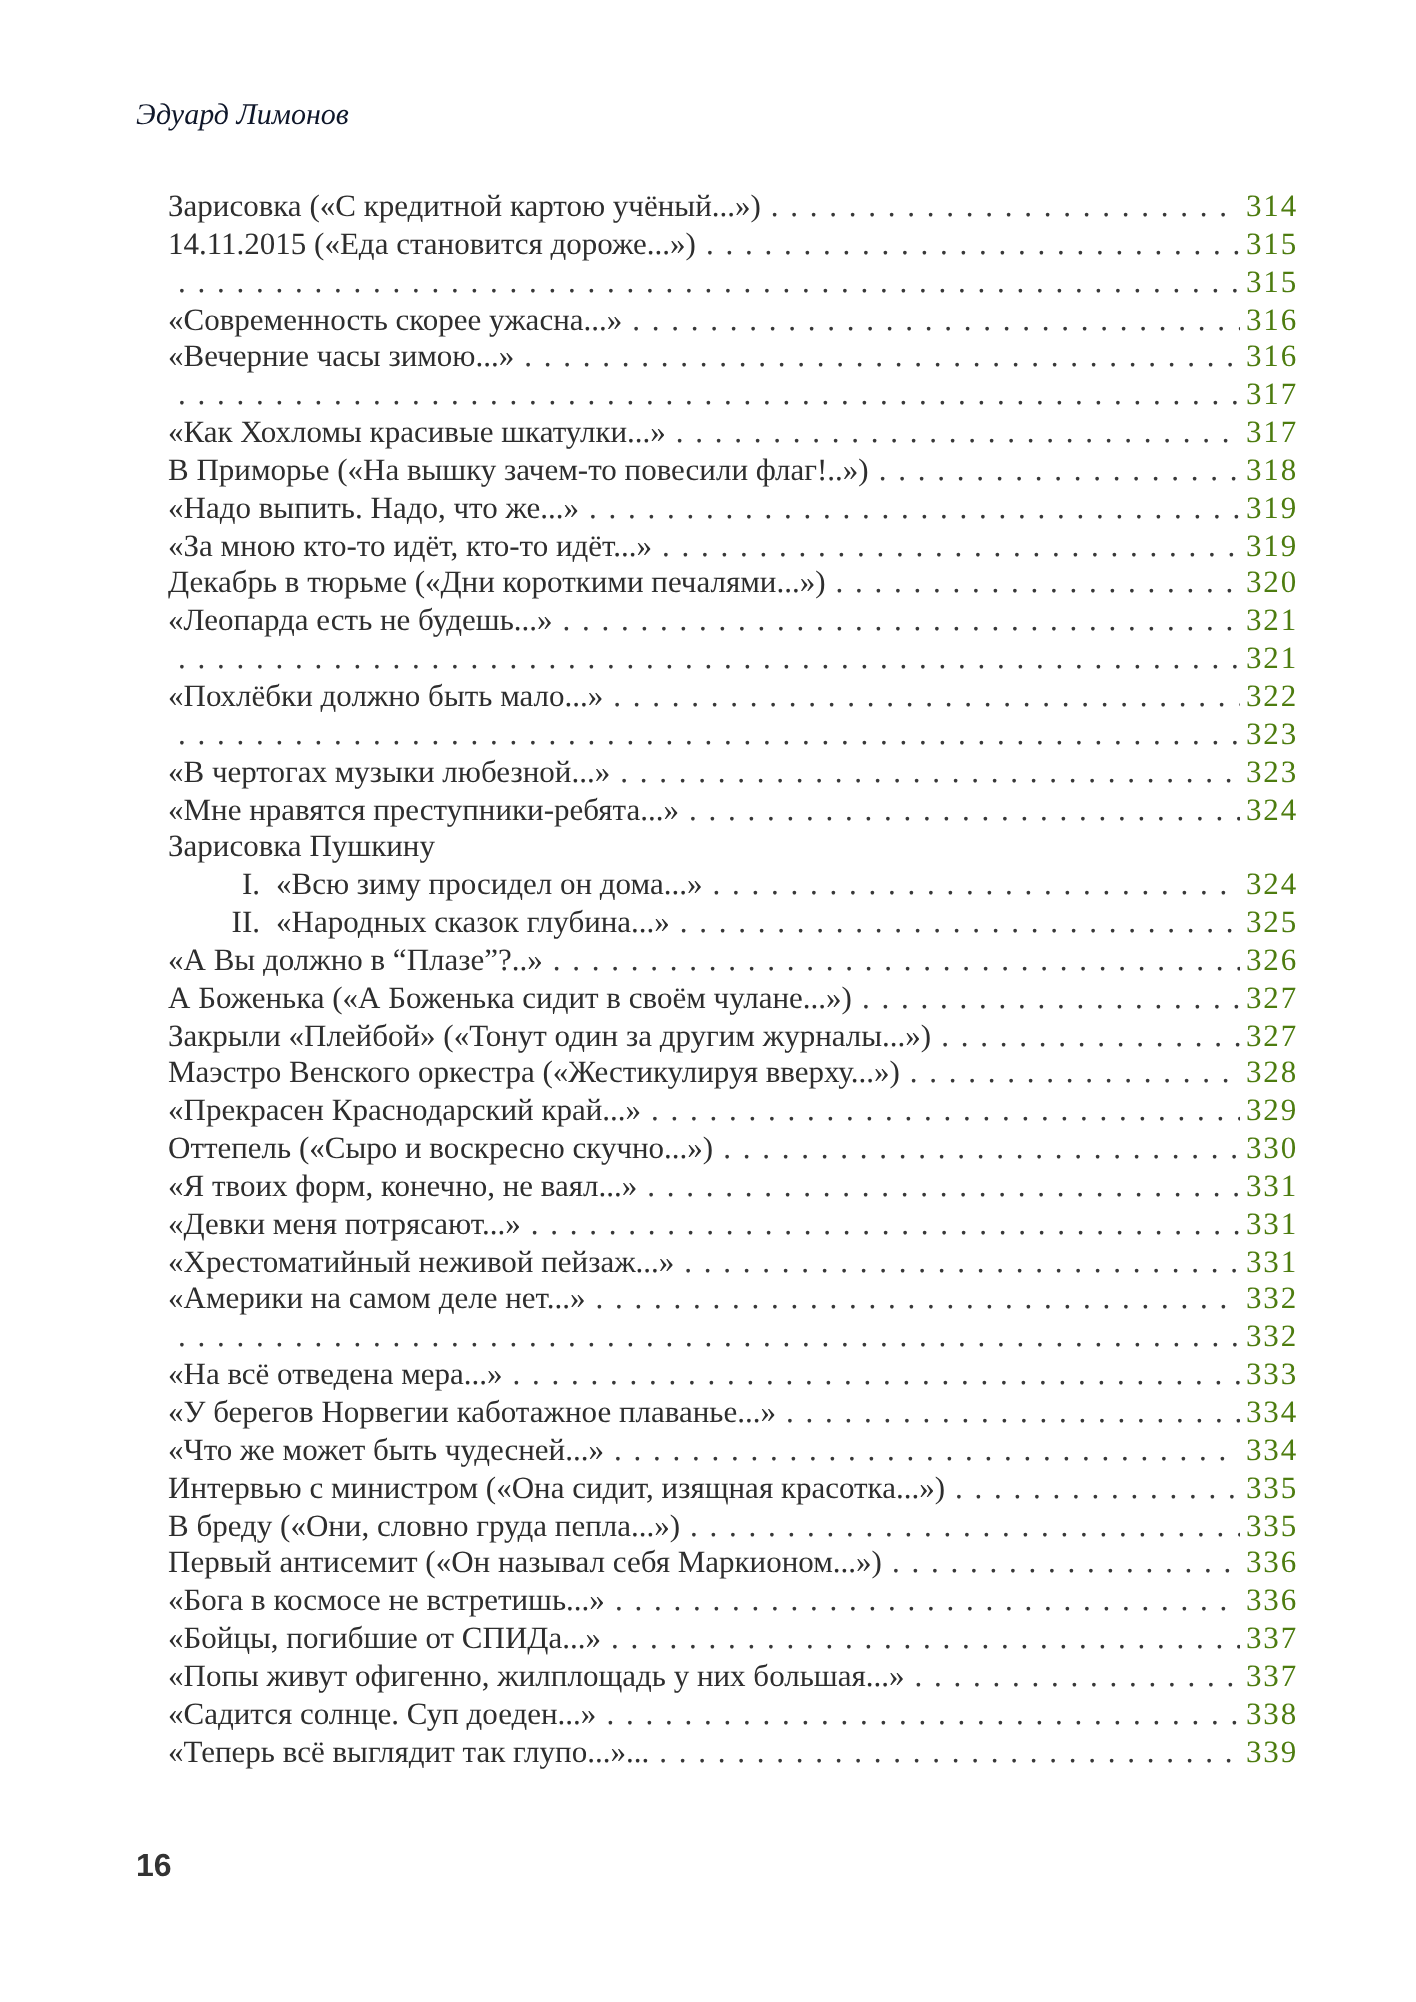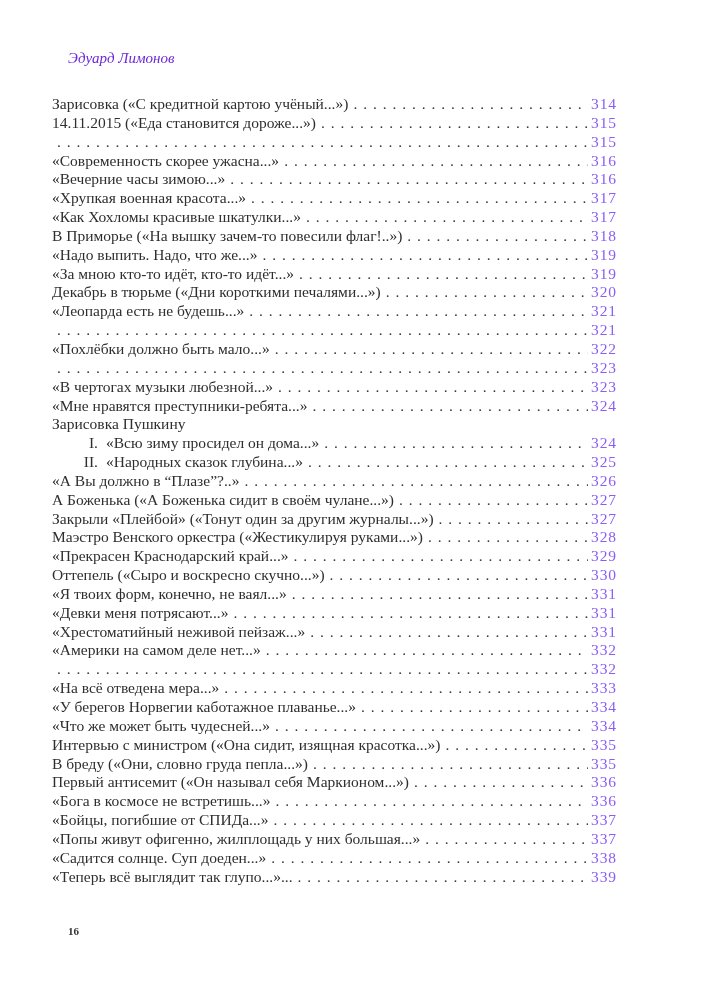--- a/index.html
+++ b/index.html
@@ -9,25 +9,25 @@
     font-family: "Liberation Serif", "DejaVu Serif", serif;
     color: #2e2e2e;
     position: relative;
     overflow: hidden;
   }
   .running-header {
     position: absolute;
     left: 68px; top: 50px;
     font-style: italic;
     font-size: 15px;
-    color: #6d28d9;
+    color: #0f172a;
   }
   .toc {
     position: absolute;
-    left: 52px; top: 95px;
+    left: 84px; top: 95px;
     width: 565px;
   }
   .row {
     display: flex;
     align-items: baseline;
     font-size: 15.5px;
     line-height: 18.85px;
     height: 18.85px;
     white-space: nowrap;
   }
@@ -36,36 +36,36 @@
     flex: 1 1 auto;
     min-width: 0;
     overflow: hidden;
     margin: 0 3px 0 5px;
     word-spacing: 2px;
     color: #383838;
   }
   .row .pg {
     flex: 0 0 auto;
     letter-spacing: 0.06em;
-    color: #8b5cf6;
+    color: #4d7c0f;
   }
   .row.sub .numeral {
     flex: 0 0 auto;
     display: inline-block;
     width: 17px;
     margin-left: 29px;
     margin-right: 8px;
     text-align: right;
   }
   .folio {
     position: absolute;
     left: 68px; top: 925px;
-    font-family: Liberation Serif, serif;
+    font-family: Liberation Sans, sans-serif;
     font-weight: bold;
-    font-size: 11px;
+    font-size: 16px;
     color: #333333;
   }
 </style>
 </head>
 <body>
 
 <div>
   <div class="running-header">Эдуард Лимонов</div>
 
   <div class="toc" id="toc-list">
@@ -87,21 +87,20 @@
         <span class="title">«Современность скорее ужасна...»</span>
         <span class="leader">. . . . . . . . . . . . . . . . . . . . . . . . . . . . . . . . . . . . . . . . . . . . . . . . . . . . . . . . . . . . . . . . . . . . . . . . . . . . . . . . . . . . . . . . . . . . . . . . . . . . . . . . . . . . . . . . . . . . . . . . . . . . . . . . . . . . . . . . . . . . . . . . . . . . . . </span>
         <span class="pg">316</span>
       </div>
       <div class="row entry">
         <span class="title">«Вечерние часы зимою...»</span>
         <span class="leader">. . . . . . . . . . . . . . . . . . . . . . . . . . . . . . . . . . . . . . . . . . . . . . . . . . . . . . . . . . . . . . . . . . . . . . . . . . . . . . . . . . . . . . . . . . . . . . . . . . . . . . . . . . . . . . . . . . . . . . . . . . . . . . . . . . . . . . . . . . . . . . . . . . . . . . </span>
         <span class="pg">316</span>
       </div>
       <div class="row entry">
-        <span class="title">«Хрупкая военная красота...»</span>
         <span class="leader">. . . . . . . . . . . . . . . . . . . . . . . . . . . . . . . . . . . . . . . . . . . . . . . . . . . . . . . . . . . . . . . . . . . . . . . . . . . . . . . . . . . . . . . . . . . . . . . . . . . . . . . . . . . . . . . . . . . . . . . . . . . . . . . . . . . . . . . . . . . . . . . . . . . . . . </span>
         <span class="pg">317</span>
       </div>
       <div class="row entry">
         <span class="title">«Как Хохломы красивые шкатулки...»</span>
         <span class="leader">. . . . . . . . . . . . . . . . . . . . . . . . . . . . . . . . . . . . . . . . . . . . . . . . . . . . . . . . . . . . . . . . . . . . . . . . . . . . . . . . . . . . . . . . . . . . . . . . . . . . . . . . . . . . . . . . . . . . . . . . . . . . . . . . . . . . . . . . . . . . . . . . . . . . . . </span>
         <span class="pg">317</span>
       </div>
       <div class="row entry">
         <span class="title">В Приморье («На вышку зачем-то повесили флаг!..»)</span>
@@ -175,21 +174,21 @@
         <span class="title">А Боженька («А Боженька сидит в своём чулане...»)</span>
         <span class="leader">. . . . . . . . . . . . . . . . . . . . . . . . . . . . . . . . . . . . . . . . . . . . . . . . . . . . . . . . . . . . . . . . . . . . . . . . . . . . . . . . . . . . . . . . . . . . . . . . . . . . . . . . . . . . . . . . . . . . . . . . . . . . . . . . . . . . . . . . . . . . . . . . . . . . . . </span>
         <span class="pg">327</span>
       </div>
       <div class="row entry">
         <span class="title">Закрыли «Плейбой» («Тонут один за другим журналы...»)</span>
         <span class="leader">. . . . . . . . . . . . . . . . . . . . . . . . . . . . . . . . . . . . . . . . . . . . . . . . . . . . . . . . . . . . . . . . . . . . . . . . . . . . . . . . . . . . . . . . . . . . . . . . . . . . . . . . . . . . . . . . . . . . . . . . . . . . . . . . . . . . . . . . . . . . . . . . . . . . . . </span>
         <span class="pg">327</span>
       </div>
       <div class="row entry">
-        <span class="title">Маэстро Венского оркестра («Жестикулируя руками...»)</span>
+        <span class="title">Маэстро Венского оркестра («Жестикулируя вверху...»)</span>
         <span class="leader">. . . . . . . . . . . . . . . . . . . . . . . . . . . . . . . . . . . . . . . . . . . . . . . . . . . . . . . . . . . . . . . . . . . . . . . . . . . . . . . . . . . . . . . . . . . . . . . . . . . . . . . . . . . . . . . . . . . . . . . . . . . . . . . . . . . . . . . . . . . . . . . . . . . . . . </span>
         <span class="pg">328</span>
       </div>
       <div class="row entry">
         <span class="title">«Прекрасен Краснодарский край...»</span>
         <span class="leader">. . . . . . . . . . . . . . . . . . . . . . . . . . . . . . . . . . . . . . . . . . . . . . . . . . . . . . . . . . . . . . . . . . . . . . . . . . . . . . . . . . . . . . . . . . . . . . . . . . . . . . . . . . . . . . . . . . . . . . . . . . . . . . . . . . . . . . . . . . . . . . . . . . . . . . </span>
         <span class="pg">329</span>
       </div>
       <div class="row entry">
         <span class="title">Оттепель («Сыро и воскресно скучно...»)</span>

